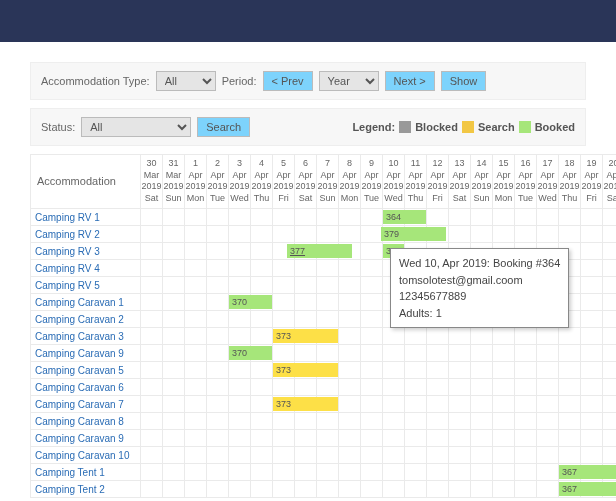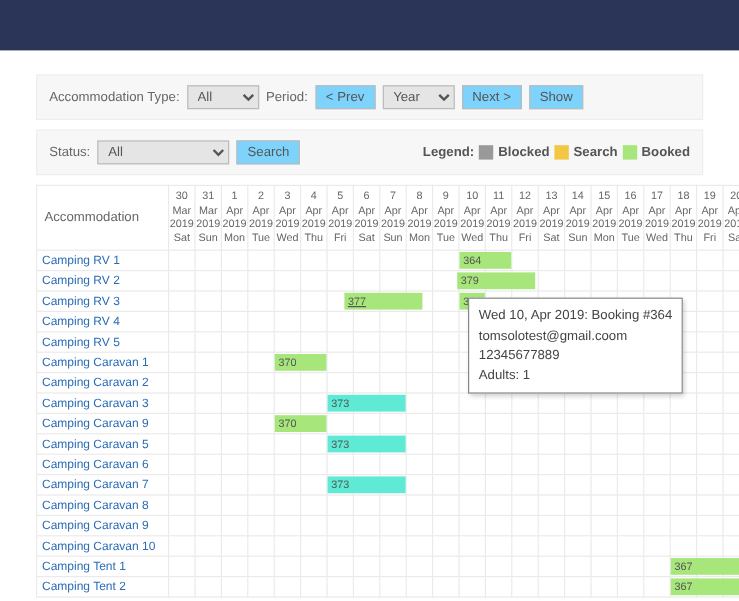--- a/index.html
+++ b/index.html
@@ -20,21 +20,21 @@
 table { border-collapse: collapse; table-layout: fixed; width: 100%; }
 th, td { border: 1px solid #eaeaea; }
 .hdr th { width: 22px; padding: 3px 0; text-align: center; font-weight: normal; color: #666; font-size: 9px; line-height: 1.3; }
 .hdr th.acc-col { width: 110px; text-align: left; padding-left: 6px; vertical-align: middle; font-size: 11px; }
 .hdr th div { display: block; }
 tbody td { height: 16px; padding: 0; position: relative; }
 tbody td.acc-col { padding: 2px 4px; width: 110px; }
 tbody td.acc-col a { color: #2a6cb5; text-decoration: none; font-size: 10px; }
 .bar { position: absolute; top: 1px; height: 14px; font-size: 9px; color: #555; padding-left: 3px; line-height: 14px; overflow: hidden; }
 .bar.booked { background: #a6e67a; }
-.bar.pending { background: #5eead4; }
+.bar.pending { background: #fde047; }
 .tooltip { position: absolute; background: #fff; border: 1px solid #888; box-shadow: 2px 2px 4px rgba(0,0,0,0.2); padding: 6px 8px; font-size: 11px; color: #444; line-height: 1.5; white-space: nowrap; z-index: 10; }
 </style>
 </head>
 <body>
 
 <div class="topbar"></div>
 
 <div class="container">
 
   <div class="filter-panel">

